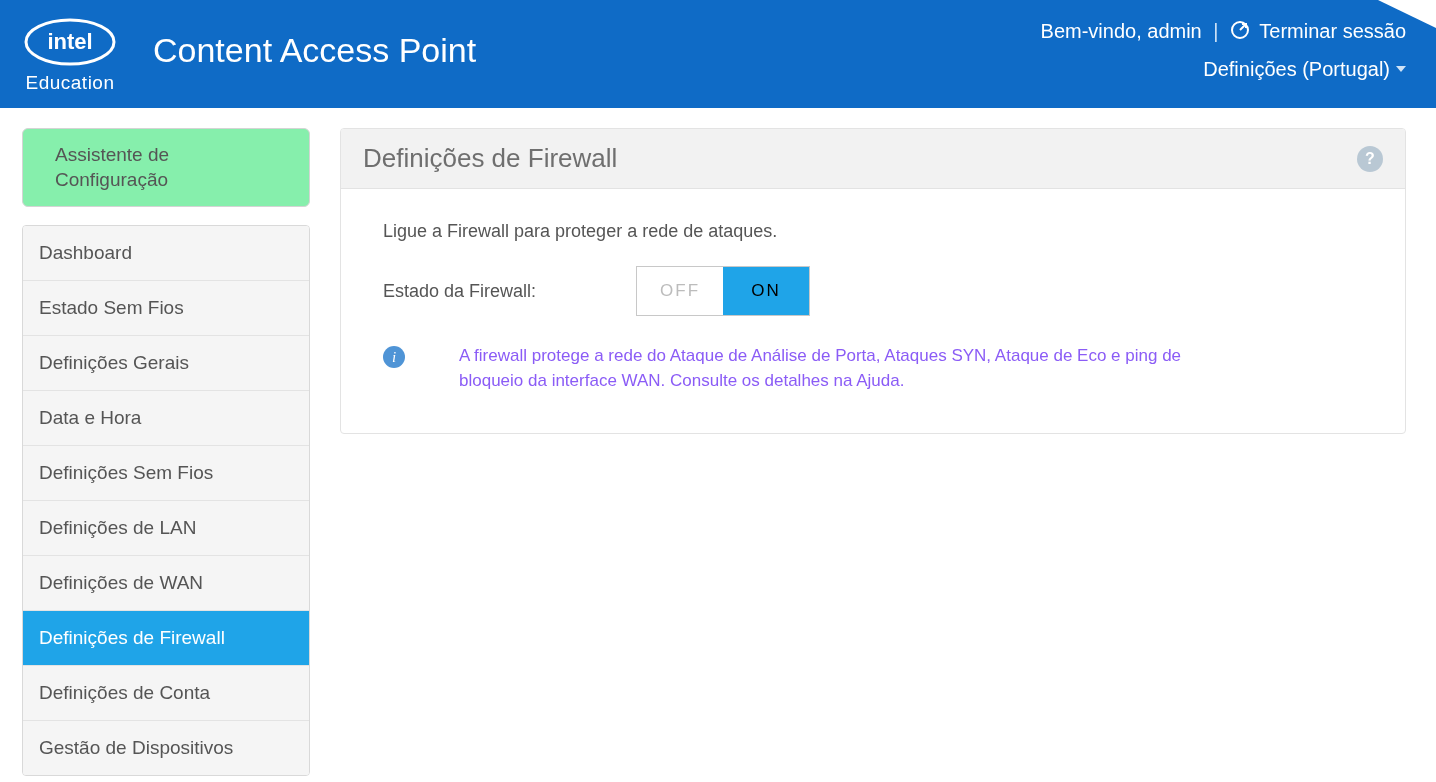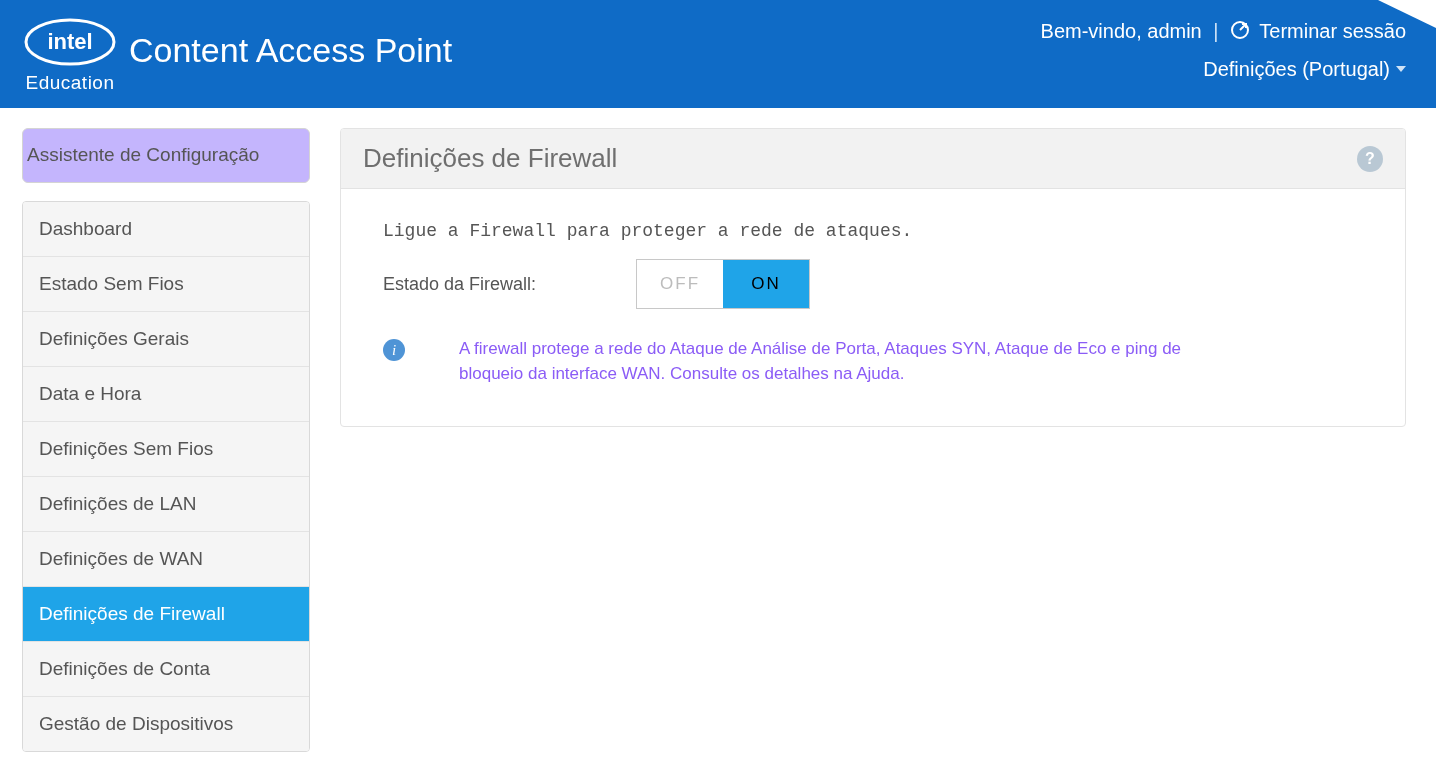--- a/index.html
+++ b/index.html
@@ -22,21 +22,21 @@
     content: "";
     position: absolute;
     top: 0; right: 0;
     width: 0; height: 0;
     border-top: 28px solid #fff;
     border-left: 58px solid transparent;
   }
   .logo-block {
     display: flex;
     align-items: center;
-    gap: 11px;
+    gap: 35px;
   }
   .intel-logo {
     display: flex;
     flex-direction: column;
     align-items: center;
     gap: 4px;
   }
   .intel-logo svg { display:block; }
   .intel-edu {
     font-size: 19px;
@@ -82,22 +82,22 @@
     gap: 30px;
     align-items:flex-start;
   }
   .sidebar {
     width: 288px;
     flex:0 0 288px;
   }
   .wizard-btn {
     border:1px solid #d4d4d4;
     border-radius:6px;
-    background:#c4b5fd;
-    padding:14px 4px;
+    background:#86efac;
+    padding:14px 32px;
     font-size:19px;
     color:#555;
     margin-bottom:18px;
     cursor:pointer;
     line-height:1.3;
   }
   .nav {
     border:1px solid #d9d9d9;
     border-radius:4px;
     overflow:hidden;
@@ -143,22 +143,21 @@
     font-weight:700;
     font-size:16px;
     cursor:pointer;
   }
   .panel-body {
     padding: 32px 42px 40px 42px;
     font-size:18px;
     color:#555;
   }
   .instruction {
-    margin-bottom:18px;
-    font-family:Liberation Mono, monospace;
+    margin-bottom:24px;
   }
   .status-row {
     display:flex;
     align-items:center;
     gap:100px;
     margin-bottom:28px;
   }
   .status-label { color:#555; }
   .toggle {
     display:flex;

